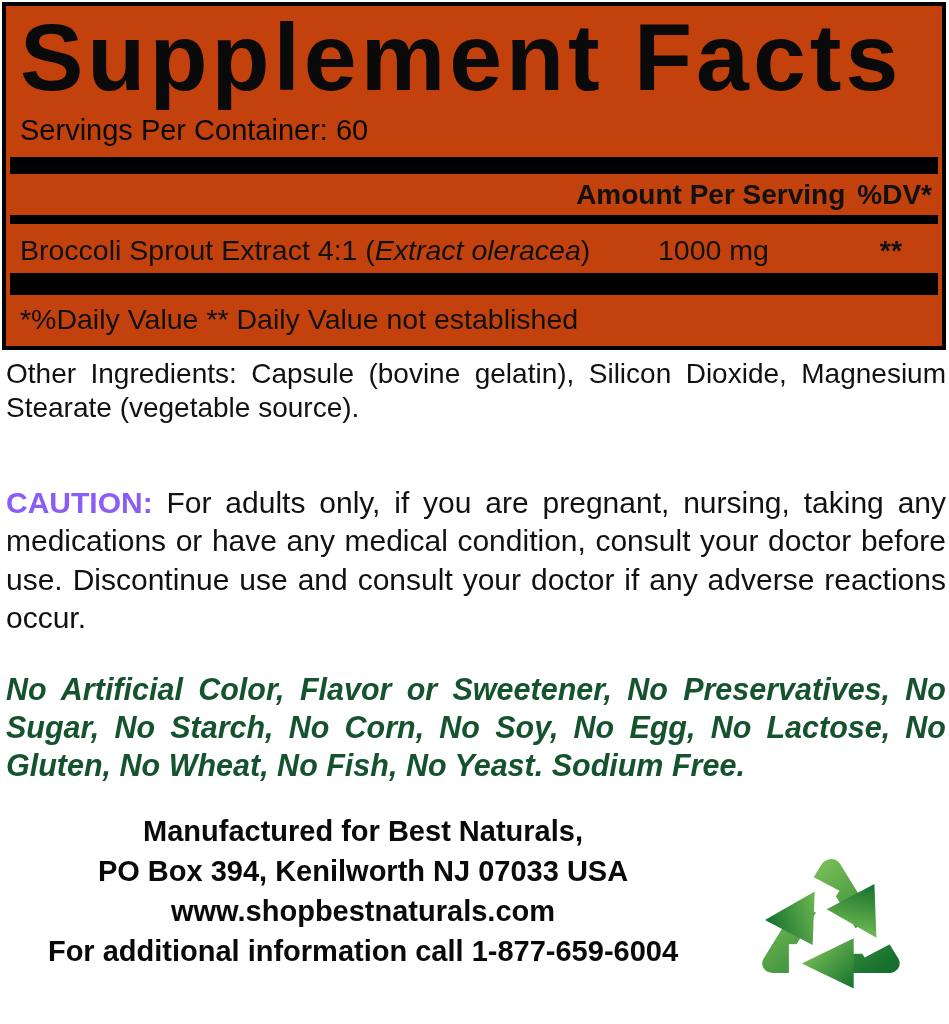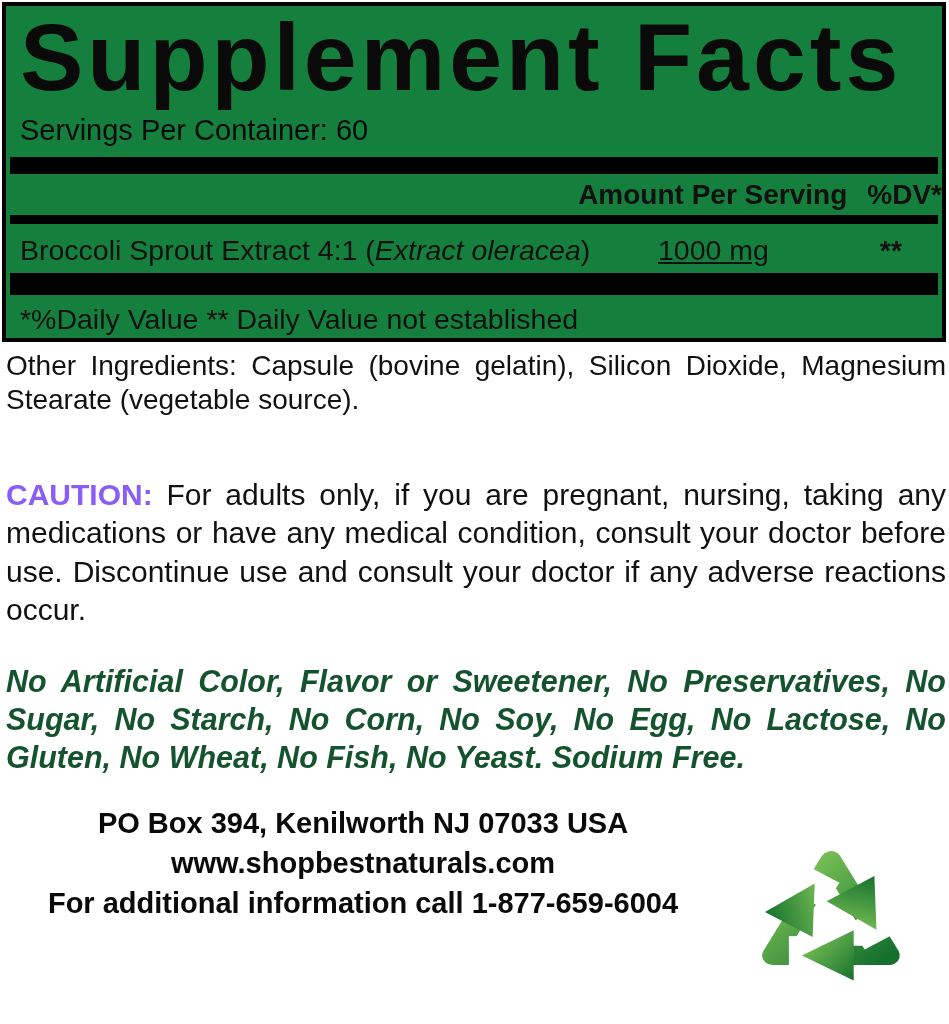--- a/index.html
+++ b/index.html
@@ -12,21 +12,21 @@
     color: #111111;
     font-family: "Liberation Sans", sans-serif;
     overflow: hidden;
   }
 
   
   .facts-panel {
     margin: 2px 3px 0 2px;
     border: 4px solid #000000;
     padding-top: 4px;
-    background: #15803d;
+    background: #c2410c;
   }
   .sf-title {
     font-size: 95px;
     font-weight: bold;
     letter-spacing: 4px;
     line-height: 0.92;
     white-space: nowrap;
     margin: 4px 0 12px 14px;
     color: #0a0a0a;
   }
@@ -37,40 +37,41 @@
     color: #0a0a0a;
   }
   .bar { background: #000000; margin: 0 4px; }
   .bar-thick-1 { height: 17px; margin-top: 9px; }
   .bar-thin    { height: 9px; }
   .bar-thick-2 { height: 22px; margin-top: 6px; }
   .aps-row {
     display: flex;
     justify-content: flex-end;
     align-items: baseline;
-    gap: 20px;
+    gap: 12px;
     font-weight: bold;
     font-size: 28px;
+    padding-right: 10px;
     margin: 5px 0 4px 0;
   }
   .ing-row {
     display: grid;
     grid-template-columns: 620px 225px 1fr;
     font-size: 28.5px;
     margin: 10px 0 0 14px;
   }
-  .ing-amount { padding-left: 18px; text-decoration: underline; }
+  .ing-amount { padding-left: 18px; }
   .ing-dv { text-align: right; padding-right: 40px; font-weight: bold; }
   .ing-sub {
     font-size: 28.5px;
     margin: 8px 0 13px 30px;
   }
   .footnote {
     font-size: 28.5px;
-    margin: 8px 0 2px 14px;
+    margin: 8px 0 10px 14px;
   }
 
   
   .other {
     margin: 7px 3px 0 6px;
     font-size: 28px;
     line-height: 1.24;
     text-align: justify;
   }
   .other .lead { font-weight: normal; }
@@ -133,20 +134,21 @@
   </div>
 
   <p class="other"><span class="lead">Other Ingredients:</span> <span>Capsule (bovine gelatin), Silicon Dioxide, Magnesium Stearate (vegetable source).</span></p>
 
   <p class="caution"><span class="lead">CAUTION:</span> <span>For adults only, if you are pregnant, nursing, taking any medications or have any medical condition, consult your doctor before use. Discontinue use and consult your doctor if any adverse reactions occur.</span></p>
 
   <p class="claims">No Artificial Color, Flavor or Sweetener, No Preservatives, No Sugar, No Starch, No Corn, No Soy, No Egg, No Lactose, No Gluten, No Wheat, No Fish, No Yeast. Sodium Free.</p>
 
   <div class="footer">
     <div class="footer-left">
+      <div>Manufactured for Best Naturals,</div>
       <div>PO Box 394, Kenilworth NJ 07033 USA</div>
       <div>www.shopbestnaturals.com</div>
       <div>For additional information call 1-877-659-6004</div>
 
     </div>
     <div class="recycle-wrap">
       <svg width="162" height="148" viewBox="0 0 100 100" preserveAspectRatio="none" aria-hidden="true">
         <defs>
           <linearGradient id="rg" x1="0" y1="0" x2="1" y2="1">
             <stop offset="0" stop-color="#8ccf5e"></stop>

